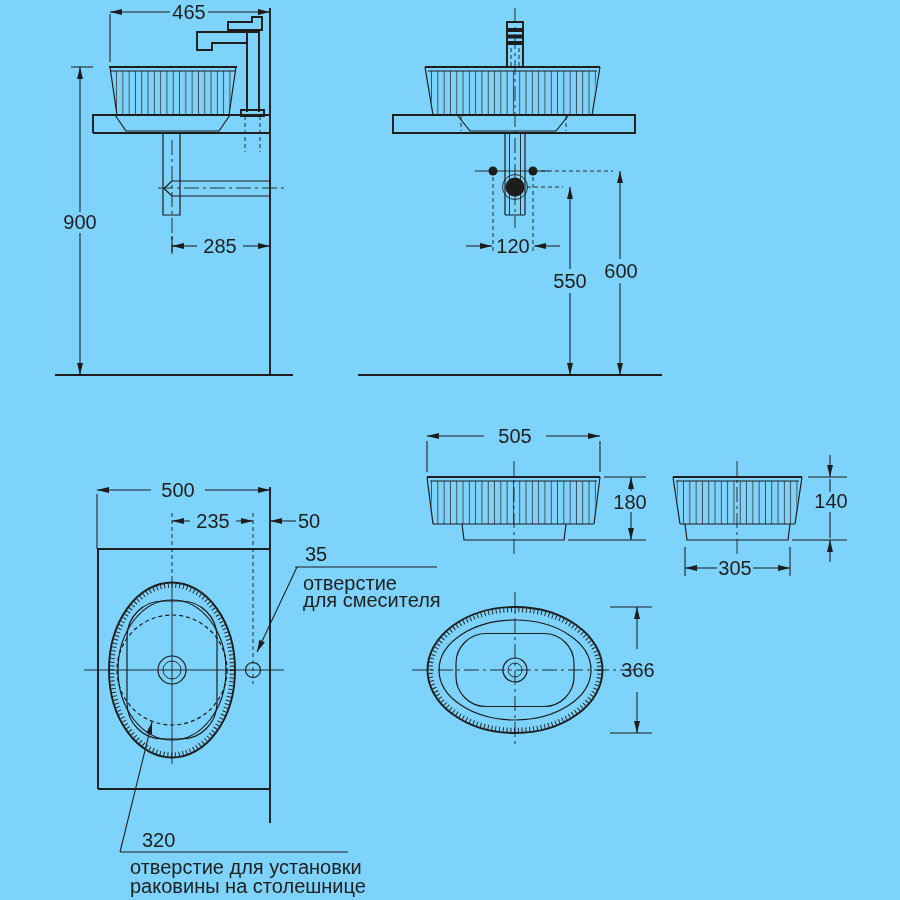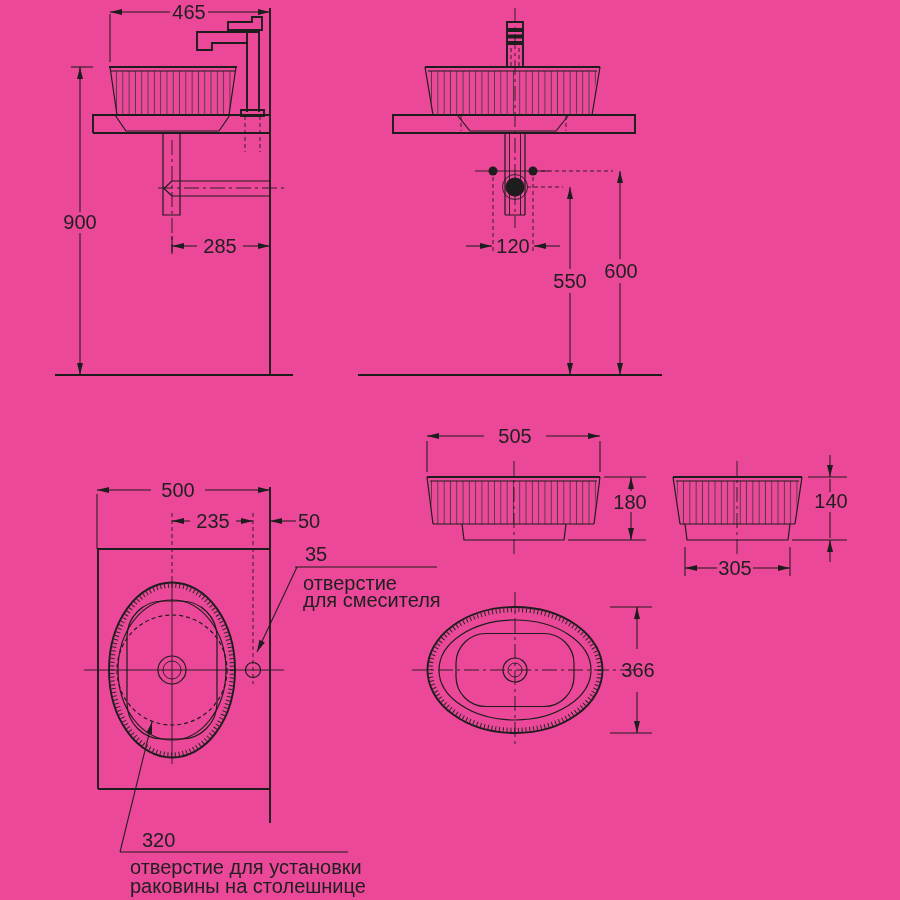--- a/index.html
+++ b/index.html
@@ -1,16 +1,16 @@
 <!DOCTYPE html>
 <html><head>
 <meta charset="utf-8">
 <style>
   html,body{margin:0;padding:0;background:#f3f3f3;}
-  .stage{width:900px;height:900px;background:#ec4899;position:relative;margin:0 auto;
+  .stage{width:900px;height:900px;background:#7dd3fc;position:relative;margin:0 auto;
          font-family:"Liberation Sans", sans-serif;}
   svg{display:block}
   
   .o  {stroke:#1d1d1d;stroke-width:1.9;fill:none;stroke-linecap:butt}
   .m  {stroke:#1d1d1d;stroke-width:1.2;fill:none}
   .t  {stroke:#1d1d1d;stroke-width:0.9;fill:none}
   .d  {stroke-dasharray:4 3}
   .cl {stroke:#1d1d1d;stroke-width:0.9;fill:none;stroke-dasharray:15 4 3 4}
   .dim{stroke:#1d1d1d;stroke-width:1.05;fill:none}
   .tick{fill:none;stroke:#272727;stroke-width:4.4;stroke-dasharray:1 2.8}

